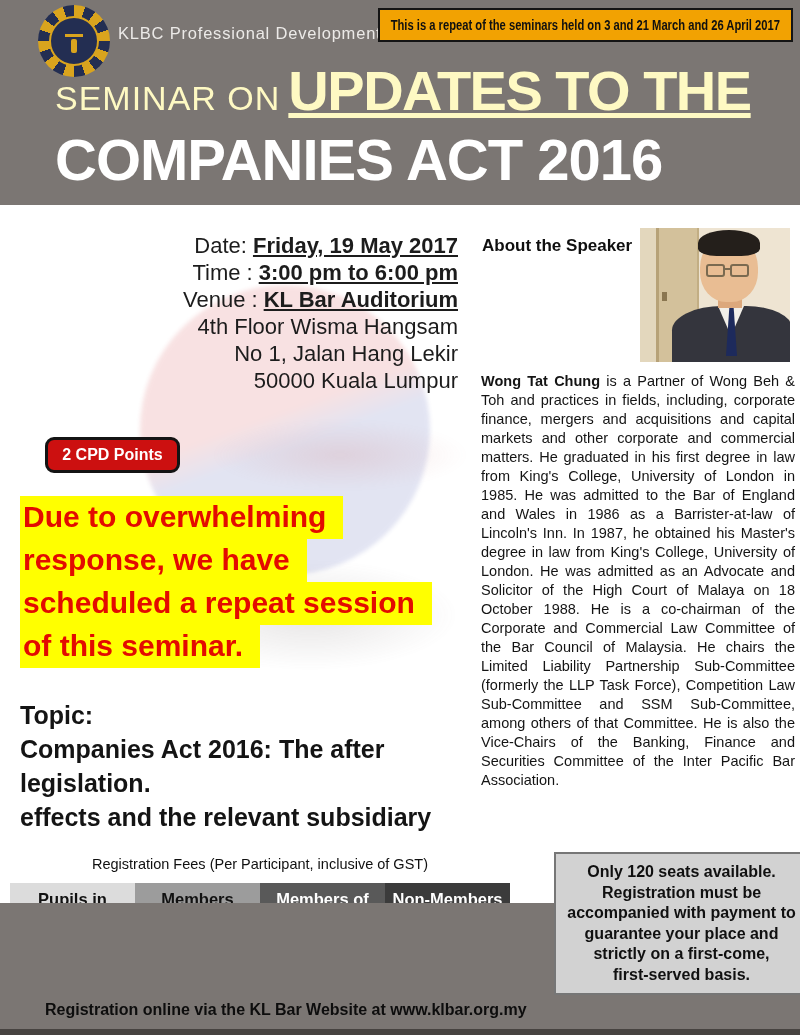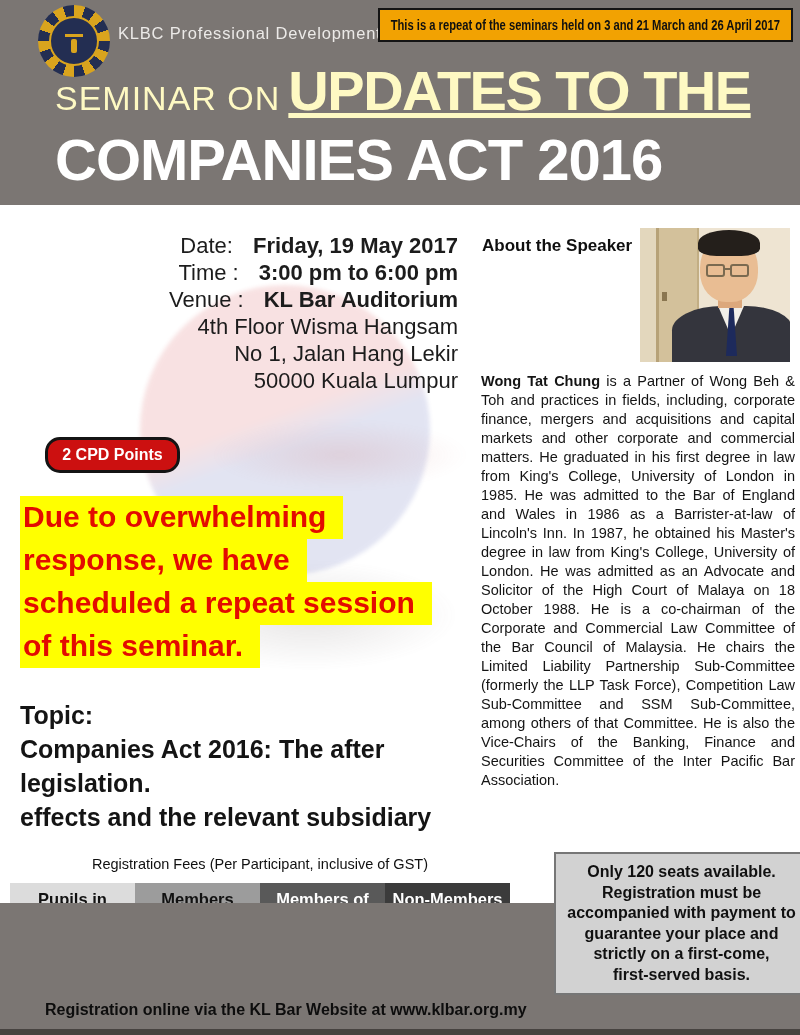--- a/index.html
+++ b/index.html
@@ -27,25 +27,25 @@
   .wm-globe{position:absolute;left:140px;top:285px;width:290px;height:290px;border-radius:50%;
             background:linear-gradient(160deg,rgba(205,40,45,.95) 0 45%,rgba(45,60,165,.95) 55% 100%);
             opacity:.14;filter:blur(2px);}
   .wm-figures{position:absolute;left:160px;top:560px;width:300px;height:110px;border-radius:50%;
             background:radial-gradient(ellipse,rgba(120,110,110,.8),rgba(120,110,110,0) 70%);opacity:.22;filter:blur(3px);}
   .wm-smudge{position:absolute;left:210px;top:420px;width:260px;height:70px;border-radius:50%;
             background:radial-gradient(ellipse,rgba(205,120,120,.7),rgba(205,120,120,0) 70%);opacity:.25;filter:blur(3px);}
 
   
   .event{position:absolute;right:342px;top:232px;text-align:right;color:#1c1c1c;font-size:22px;line-height:27px;white-space:nowrap;}
-  .event .val{font-weight:bold;margin-left:20px;}
+  .event .val{font-weight:bold;margin-left:6px;text-decoration:underline;}
 
   
   .cpd{position:absolute;left:45px;top:437px;width:135px;height:36px;background:#cc1010;border:3px solid #141414;
-       border-radius:15px;box-sizing:border-box;display:flex;align-items:center;justify-content:center;
+       border-radius:9px;box-sizing:border-box;display:flex;align-items:center;justify-content:center;
        color:#ffffff;font-weight:bold;font-size:16px;}
 
   
   .notice{position:absolute;left:20px;top:496px;font-size:30px;font-weight:bold;line-height:40px;color:#e30b00;}
   .notice span{background:#ffff00;padding:1px 17px 2px 3px;display:inline-block;}
 
   
   .topic{position:absolute;left:20px;top:698px;font-size:25px;font-weight:bold;line-height:34px;color:#141414;}
 
   

